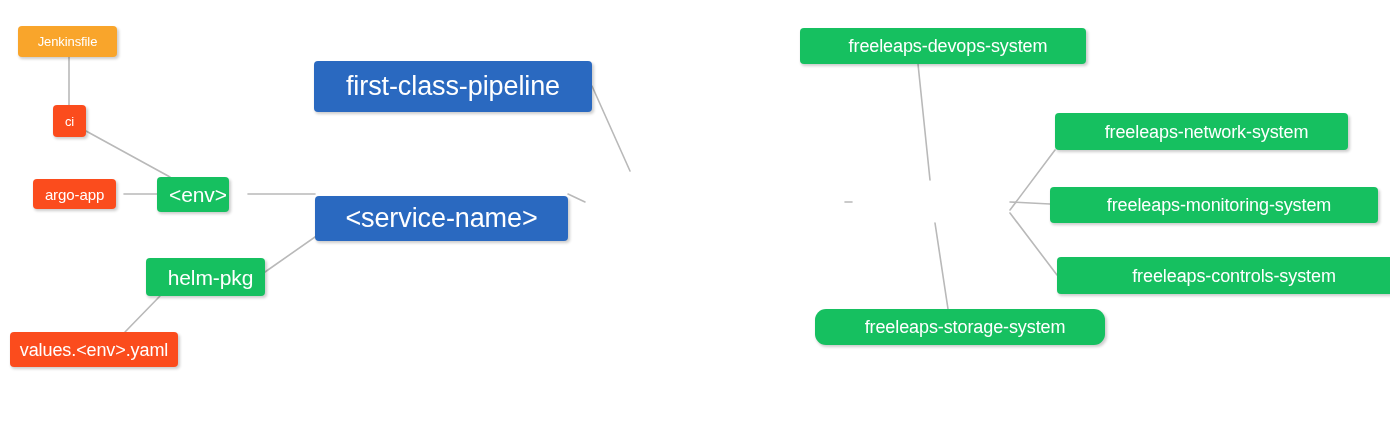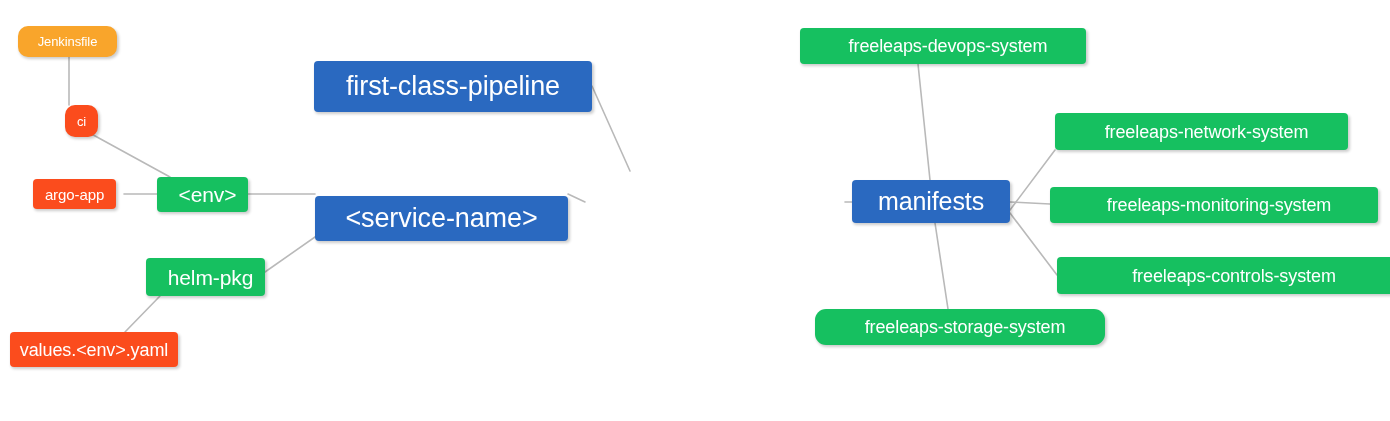--- a/index.html
+++ b/index.html
@@ -62,21 +62,21 @@
   .n-orange { background: #f9a52b; }
   .n-red    { background: #fb4c1d; }
 
   
   .s-root   { font-size: 31px; }
   .s-xl     { font-size: 27px; margin-top: 25px; }
   .s-lg     { font-size: 25px; }
   .s-md     { font-size: 21px; }
   .s-sm     { font-size: 18px; }
   .s-xs     { font-size: 15px; }
-  .s-xxs    { font-size: 13px; border-radius: 10px; }
+  .s-xxs    { font-size: 13px; }
 </style>
 </head>
 <body>
 
 <div id="mindmap">
   <svg id="edge-layer" viewBox="0 0 1390 421">
       <path d="M 585 202 L 568 194" class="edge" stroke="#b9b9b9"></path>
       <path d="M 630 171 L 592 86" class="edge" stroke="#b9b9b9"></path>
       <path d="M 845 202 L 852 202" class="edge" stroke="#b9b9b9"></path>
       <path d="M 315 194 L 248 194" class="edge" stroke="#b9b9b9"></path>
@@ -90,33 +90,30 @@
       <path d="M 1010 202 L 1050 204" class="edge" stroke="#b9b9b9"></path>
       <path d="M 1010 213 L 1057 275" class="edge" stroke="#b9b9b9"></path>
       <path d="M 935 223 L 948 309" class="edge" stroke="#b9b9b9"></path>
     </svg>
     <div class="node n-blue s-xl" style="left: 315px; top: 171px; width: 253px; height: 45px;">
       <span class="node-label">&lt;service-name&gt;</span>
     </div>
     <div class="node n-blue s-xl" style="left: 314px; top: 36px; width: 278px; height: 51px;">
       <span class="node-label">first-class-pipeline</span>
     </div>
-    <div class="node n-blue s-lg" style="left: 852px; top: 180px; width: 158px; height: 43px;">
-      <span class="node-label">manifests</span>
-    </div>
-    <div class="node n-green s-md" style="left: 157px; top: 177px; width: 91px; height: 35px;">
+    <div class="node n-green s-md" style="left: 157px; top: 177px; width: 72px; height: 35px;">
       <span class="node-label">&lt;env&gt;</span>
     </div>
     <div class="node n-green s-md" style="left: 146px; top: 258px; width: 119px; height: 38px;">
       <span class="node-label">helm-pkg</span>
     </div>
     <div class="node n-orange s-xxs" style="left: 18px; top: 26px; width: 99px; height: 31px;">
       <span class="node-label">Jenkinsfile</span>
     </div>
-    <div class="node n-red s-xxs" style="left: 53px; top: 105px; width: 33px; height: 32px; margin-left: 12px;">
+    <div class="node n-red s-xxs" style="left: 53px; top: 105px; width: 33px; height: 32px;">
       <span class="node-label">ci</span>
     </div>
     <div class="node n-red s-xs" style="left: 33px; top: 179px; width: 83px; height: 30px;">
       <span class="node-label">argo-app</span>
     </div>
     <div class="node n-red s-sm" style="left: 10px; top: 332px; width: 168px; height: 35px;">
       <span class="node-label">values.&lt;env&gt;.yaml</span>
     </div>
     <div class="node n-green s-sm" style="left: 800px; top: 28px; width: 286px; height: 36px;">
       <span class="node-label">freeleaps-devops-system</span>

